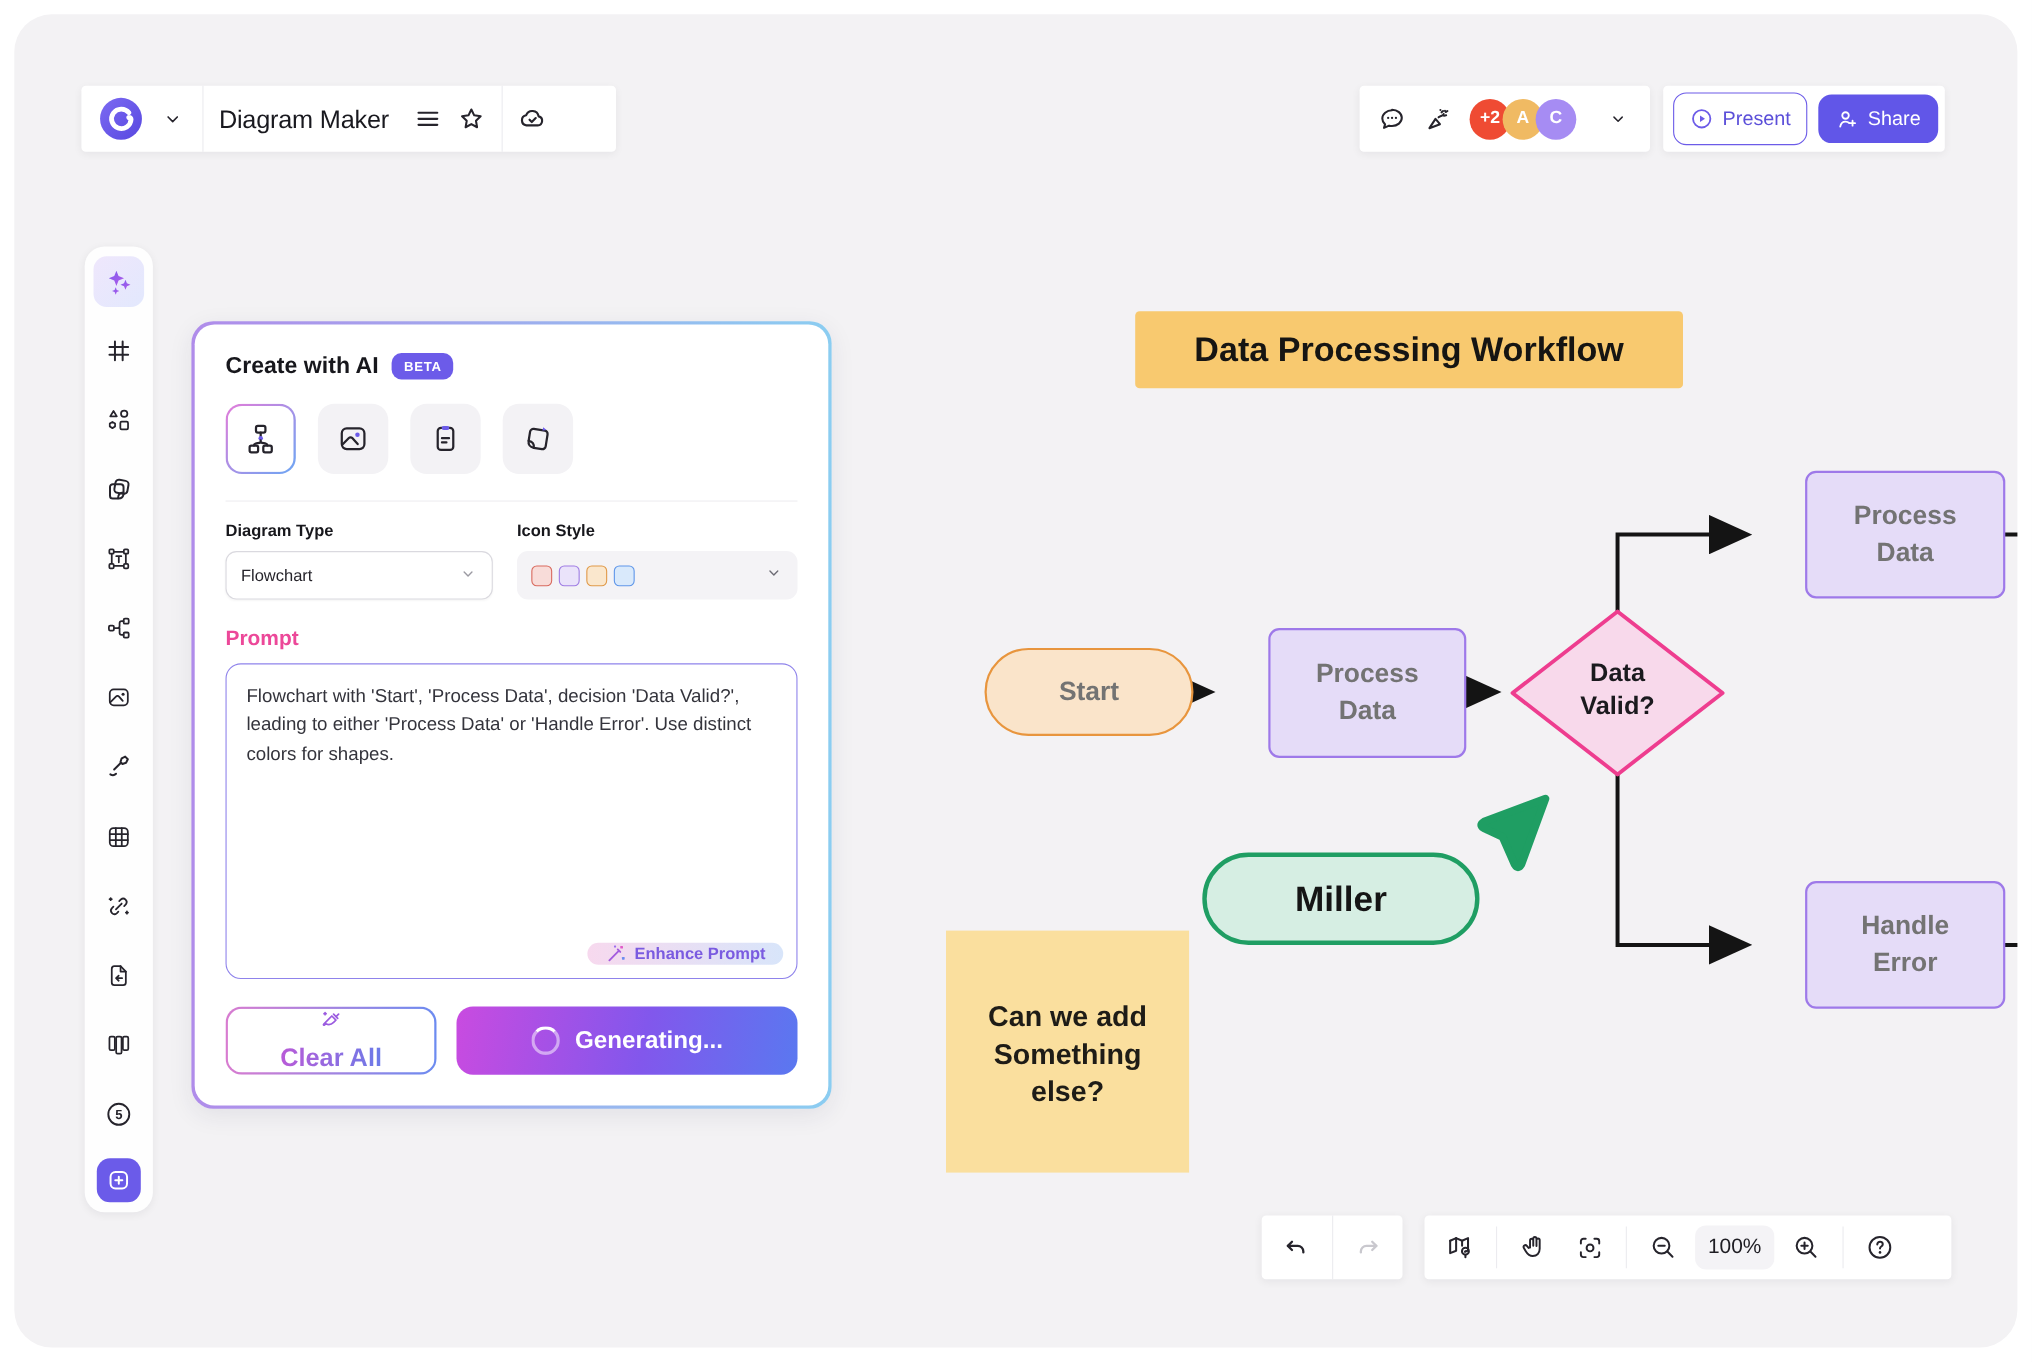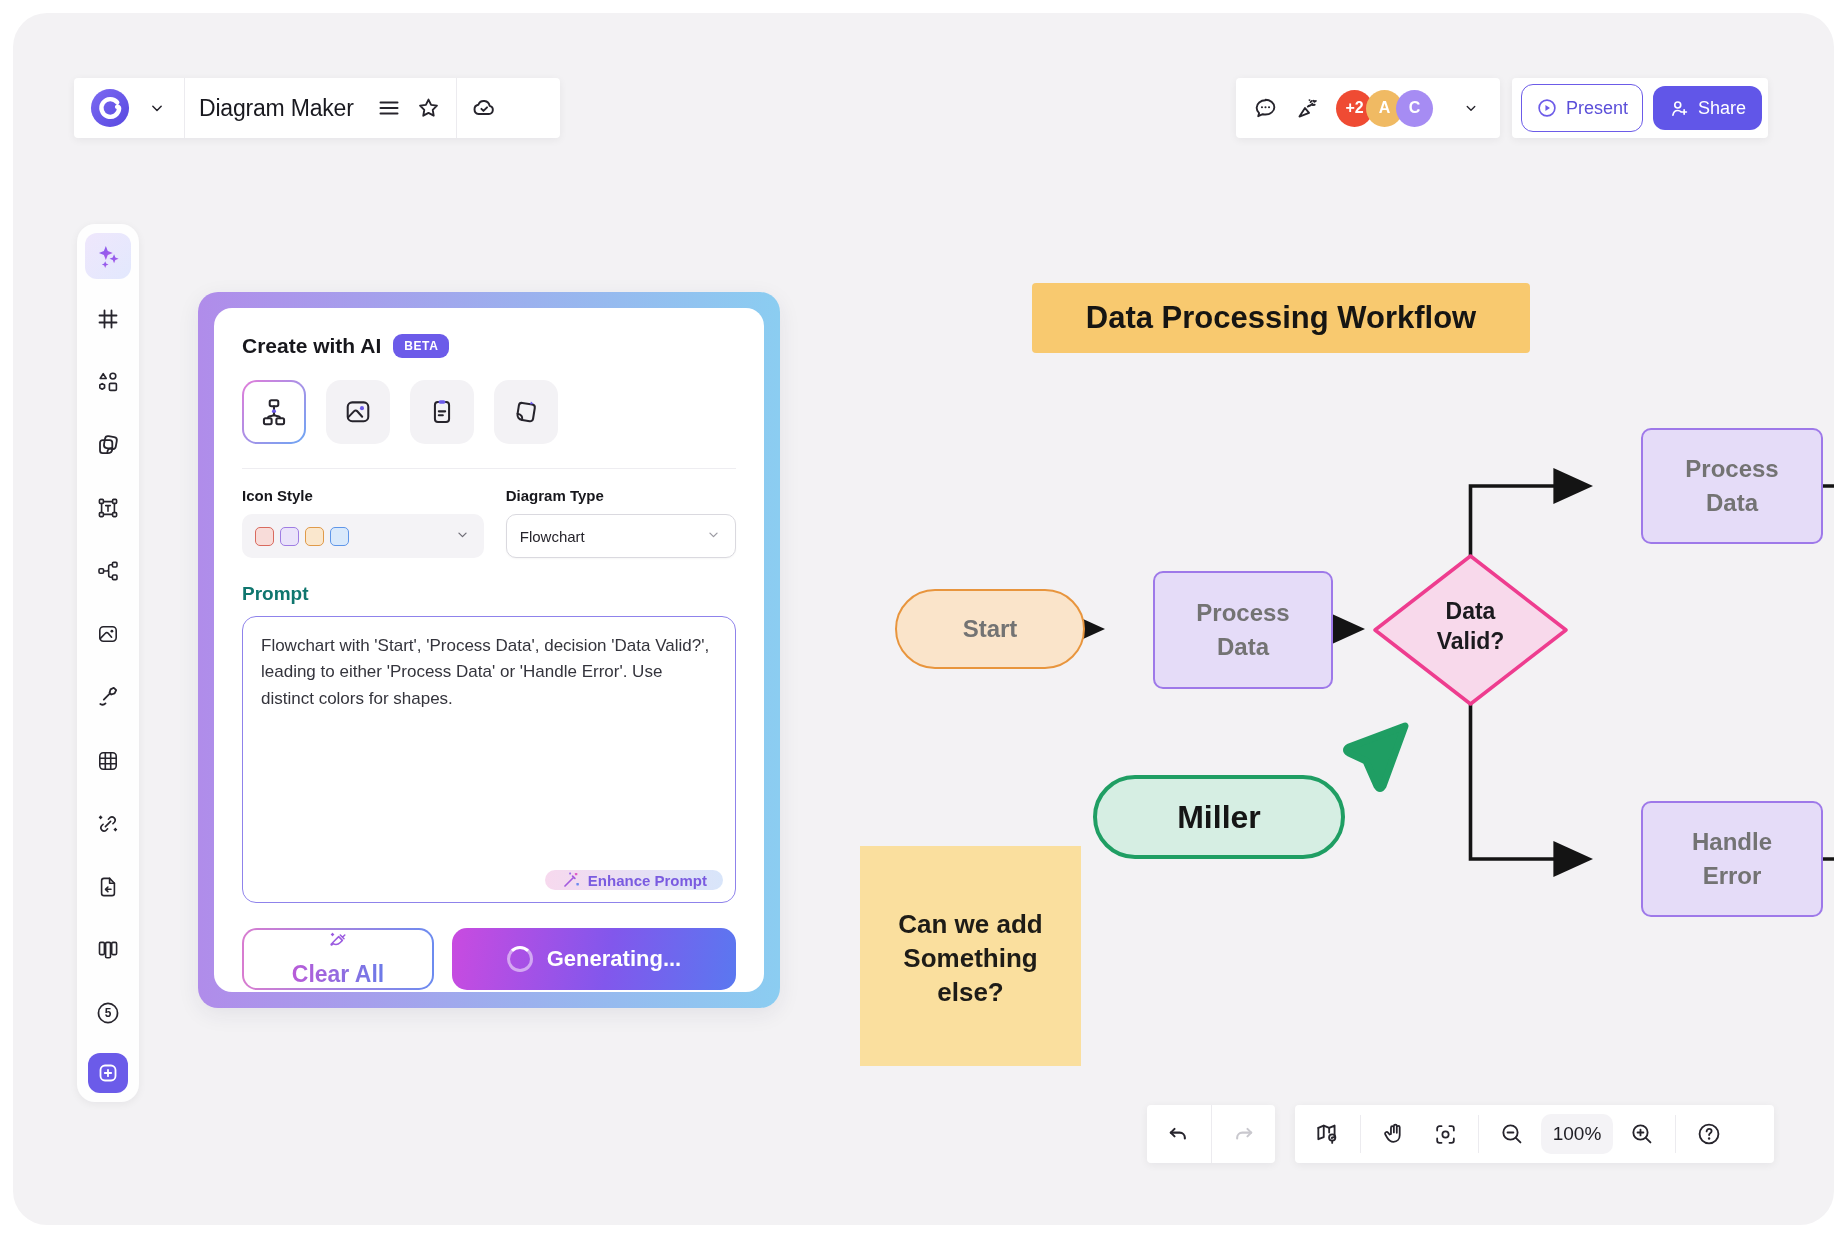--- a/index.html
+++ b/index.html
@@ -41,42 +41,42 @@
     border-radius:18px; box-shadow:0 2px 8px rgba(25,25,40,.06); display:flex; flex-direction:column;
     align-items:center; justify-content:space-between; padding:9px 0; }
   .tool { width:46px; height:46px; border-radius:12px; display:flex; align-items:center; justify-content:center; }
   .tool.active { background:linear-gradient(135deg,#EFE7FC,#E2E8FD); }
   .tool-plus { width:40px; height:40px; border-radius:12px; background:#6B5BE9;
     display:flex; align-items:center; justify-content:center; }
   .ic { fill:none; stroke:#26242C; stroke-width:1.8; stroke-linecap:round; stroke-linejoin:round; }
 
   
   .ai-panel { position:absolute; left:174px; top:292px; width:582px; height:716px; border-radius:20px;
-    padding:16px; background:linear-gradient(90deg,#B08CEA,#8BCdf1); box-shadow:0 6px 22px rgba(40,40,80,.08);margin-left:24px; }
+    padding:3px; background:linear-gradient(90deg,#B08CEA,#8BCdf1); box-shadow:0 6px 22px rgba(40,40,80,.08); }
   .ai-inner { width:100%; height:100%; background:#fff; border-radius:18px; padding:26px 28px; }
   .ai-head { display:flex; align-items:center; gap:12px; }
   .ai-title { font-size:21px; font-weight:700; color:#17171C; }
   .beta { background:#6C5BE9; color:#fff; font-size:12px; font-weight:700; letter-spacing:.6px;
     padding:5px 11px; border-radius:9px; }
   .tabs { display:flex; gap:20px; margin-top:22px; }
   .tab { width:64px; height:64px; border-radius:15px; background:#F3F2F5; display:flex;
     align-items:center; justify-content:center; }
   .tab.active { background:linear-gradient(#fff,#fff) padding-box,
     linear-gradient(135deg,#E27CD9,#6CA6F4) border-box; border:2px solid transparent; }
   .ai-div { border-top:1px solid #EEEDF1; margin-top:24px; }
   .fields { display:flex; gap:22px; margin-top:18px; }
   .field { flex:1; }
   .flabel { font-size:15px; font-weight:700; color:#17171C; margin-bottom:10px; }
   .sel { height:44px; border-radius:10px; display:flex; align-items:center; padding:0 13px; }
   .sel-style { background:#F4F3F6; gap:6px; }
   .sel-type { background:#fff; border:1px solid #DAD9DF; box-shadow:0 1px 2px rgba(0,0,0,.04); }
   .sel-type span { font-size:15px; color:#26242B; }
   .swatch { width:19px; height:19px; border-radius:5px; border:1.6px solid; }
   .chev { margin-left:auto; }
-  .plabel { font-size:19px; font-weight:700; color:#0f766e; margin-top:25px; }
+  .plabel { font-size:19px; font-weight:700; color:#ec4899; margin-top:25px; }
   .prompt-box { position:relative; margin-top:11px; height:287px; border:1.7px solid #8F83EB;
     border-radius:14px; background:#fff; padding:16px 18px; font-size:17px; line-height:1.55;
     color:#34343C; }
   .enhance { position:absolute; right:12px; bottom:12px; height:20px; padding:0 16px; border-radius:999px;
     background:linear-gradient(90deg,#F7D9EE,#D8E5FA); display:flex; align-items:center; gap:8px;
     font-size:15px; font-weight:700; color:#7A5BE0; border:none; }
   .panel-btns { display:flex; gap:18px; margin-top:25px; }
   .btn-clear { width:192px; height:62px; border-radius:15px; border:2px solid transparent;
     background:linear-gradient(#fff,#fff) padding-box, linear-gradient(90deg,#D87CD0,#6C8BF0) border-box;
     display:flex; align-items:center; justify-content:center; gap:10px; font-size:23px; font-weight:700;
@@ -376,45 +376,45 @@
             <path d="M11.7 22c0-3.2-1.8-5.2-5.2-5.2"></path>
           </g>
           <path d="M18.6 4.2l2.6 2.2-3.4.5z" fill="#6C5BE9" stroke="none"></path>
         </svg>
       </span>
     </div>
 
     <div class="ai-div"></div>
 
     <div class="fields">
+      <div class="field">
+        <div class="flabel">Diagram Type</div>
+        <div class="sel sel-type">
+          <span>Flowchart</span>
+          <span class="chev">
+            <svg viewBox="0 0 24 24" width="17" height="17" class="ic" style="stroke:#9b9aa2">
+                <path d="M7 10l5 5 5-5"></path>
+              </svg>
+          </span>
+        </div>
+      </div>
       <div class="field" style="flex:1.05">
         <div class="flabel">Icon Style</div>
         <div class="sel sel-style">
           <span class="swatch" style="background:#F8DCD9;border-color:#D96A5E"></span>
           <span class="swatch" style="background:#EAE3FA;border-color:#9F7DE3"></span>
           <span class="swatch" style="background:#FAE7CD;border-color:#E09A49"></span>
           <span class="swatch" style="background:#D9E9FB;border-color:#5F96E9"></span>
           <span class="chev">
             <svg viewBox="0 0 24 24" width="17" height="17" class="ic" style="stroke:#6E6D76">
                 <path d="M7 10l5 5 5-5"></path>
               </svg>
           </span>
         </div>
       </div>
-      <div class="field">
-        <div class="flabel">Diagram Type</div>
-        <div class="sel sel-type">
-          <span>Flowchart</span>
-          <span class="chev">
-            <svg viewBox="0 0 24 24" width="17" height="17" class="ic" style="stroke:#9b9aa2">
-                <path d="M7 10l5 5 5-5"></path>
-              </svg>
-          </span>
-        </div>
-      </div>
     </div>
 
     <div class="plabel">Prompt</div>
     <div class="prompt-box">
       <span>Flowchart with 'Start', 'Process Data', decision 'Data Valid?', leading to either 'Process Data' or 'Handle Error'. Use distinct colors for shapes.</span>
       <button class="enhance">
         <svg viewBox="0 0 20 20" width="19" height="19" style="fill:none;stroke:#A45BDE;stroke-width:1.8;stroke-linecap:round">
           <path d="M4.2 15.8L13.4 6.6M12.2 5.4l2.4 2.4"></path>
           <rect x="14.6" y="2" width="2.6" height="2.6" rx=".6" fill="#E05BC8" stroke="none"></rect>
           <rect x="16.2" y="12.6" width="2.6" height="2.6" rx=".6" fill="#6C8BF0" stroke="none"></rect>

